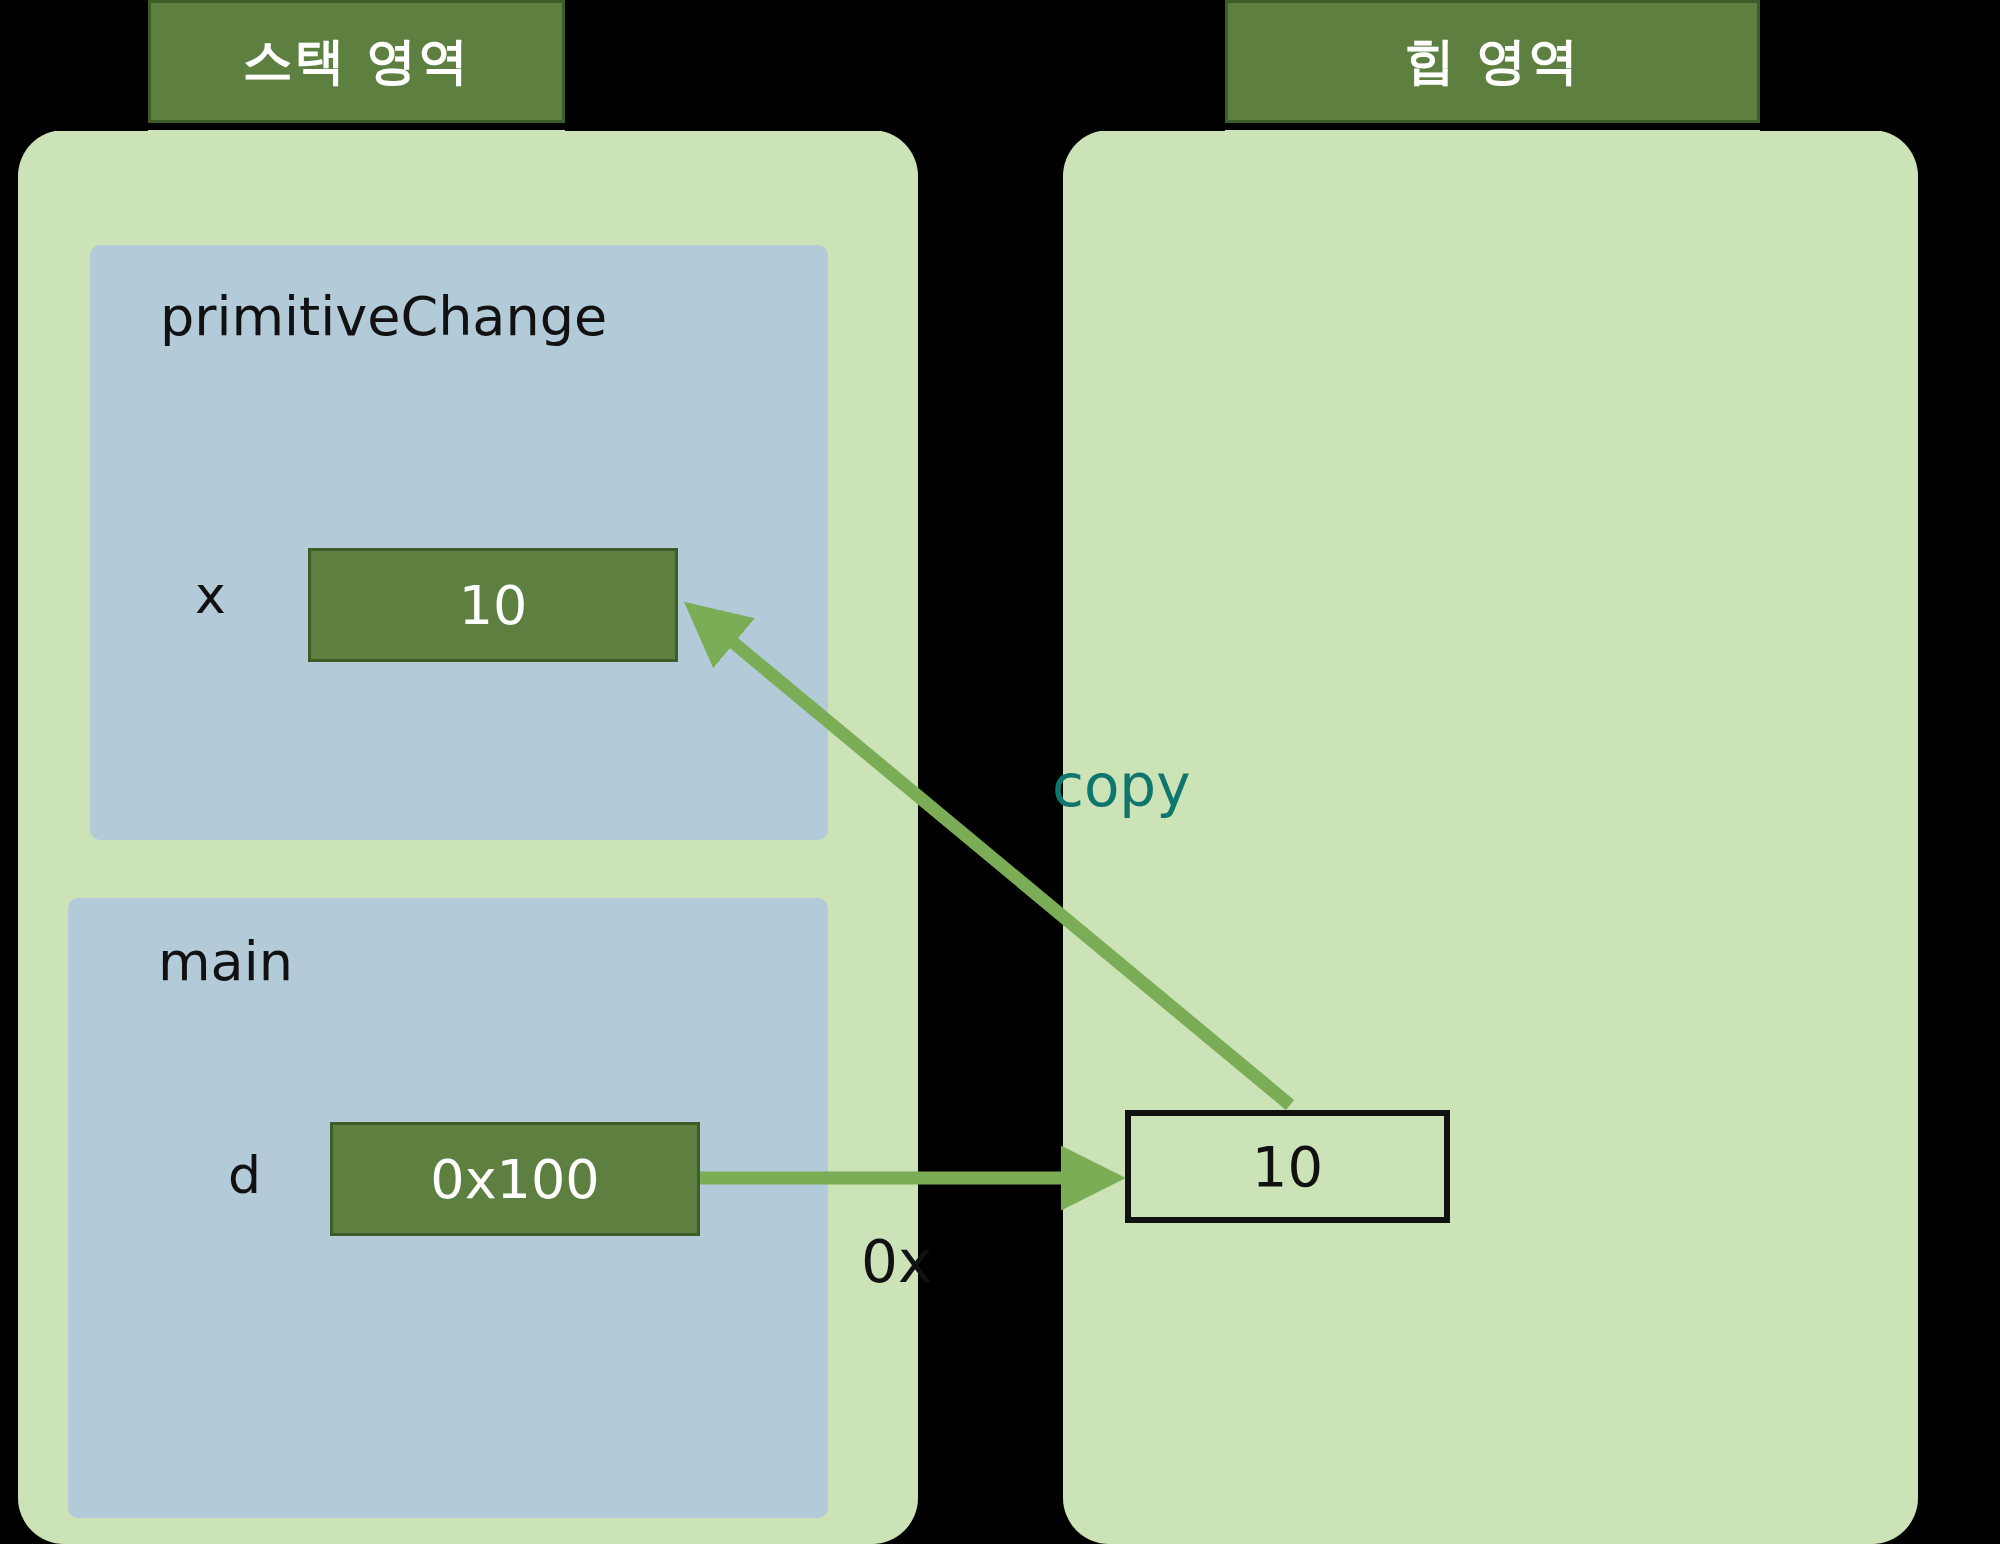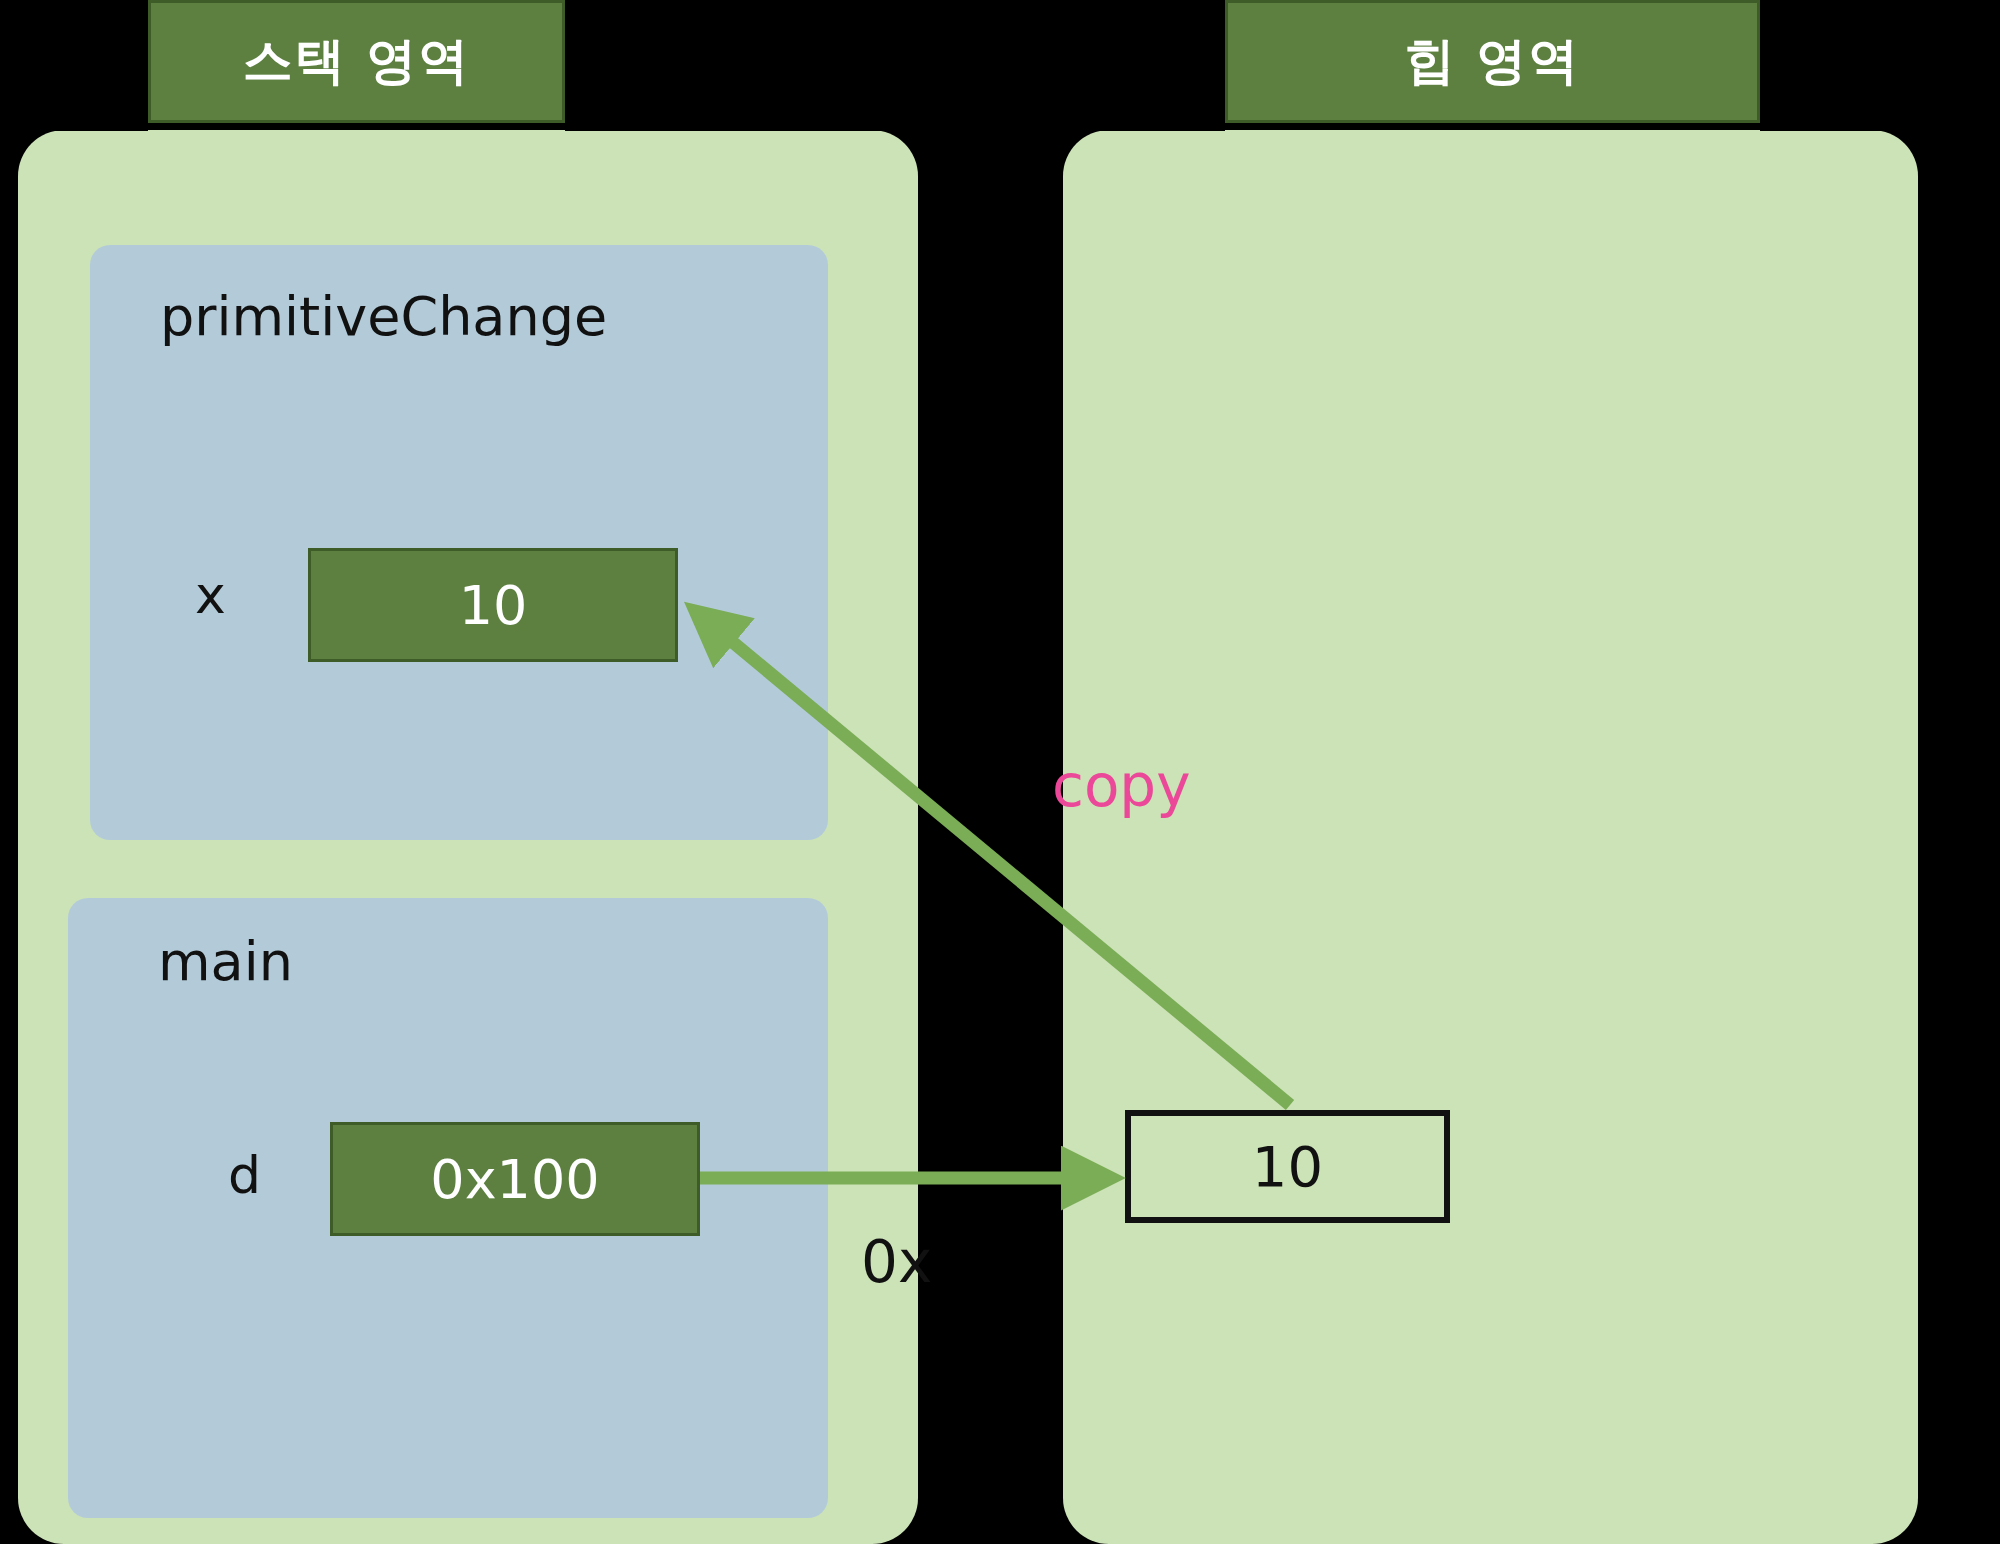--- a/index.html
+++ b/index.html
@@ -49,21 +49,21 @@
     left: 18px; top: 130px; width: 900px; height: 1414px;
   }
   #heap-panel {
     left: 1063px; top: 130px; width: 855px; height: 1414px;
   }
 
   
   .frame {
     position: absolute;
     background: #b3cbd9;
-    border-radius: 20px;
+    border-radius: 10px;
   }
   #frame-primitive {
     left: 90px; top: 245px; width: 738px; height: 595px;
   }
   #frame-main {
     left: 68px; top: 898px; width: 760px; height: 620px;
   }
 
   .frame-title {
     position: absolute;
@@ -117,21 +117,21 @@
     left: 1485px; top: 1128px;
     color: #111111;
     font-size: 58px;
     white-space: nowrap;
   }
 
   
   #copy-label {
     position: absolute;
     left: 1052px; top: 752px;
-    color: #ec4899;
+    color: #0f766e;
     font-size: 58px;
   }
   #addr-label {
     position: absolute;
     left: 845px; top: 1228px;
     color: #111111;
     font-size: 58px;
     white-space: nowrap;
     margin-left: 16px;
   }

